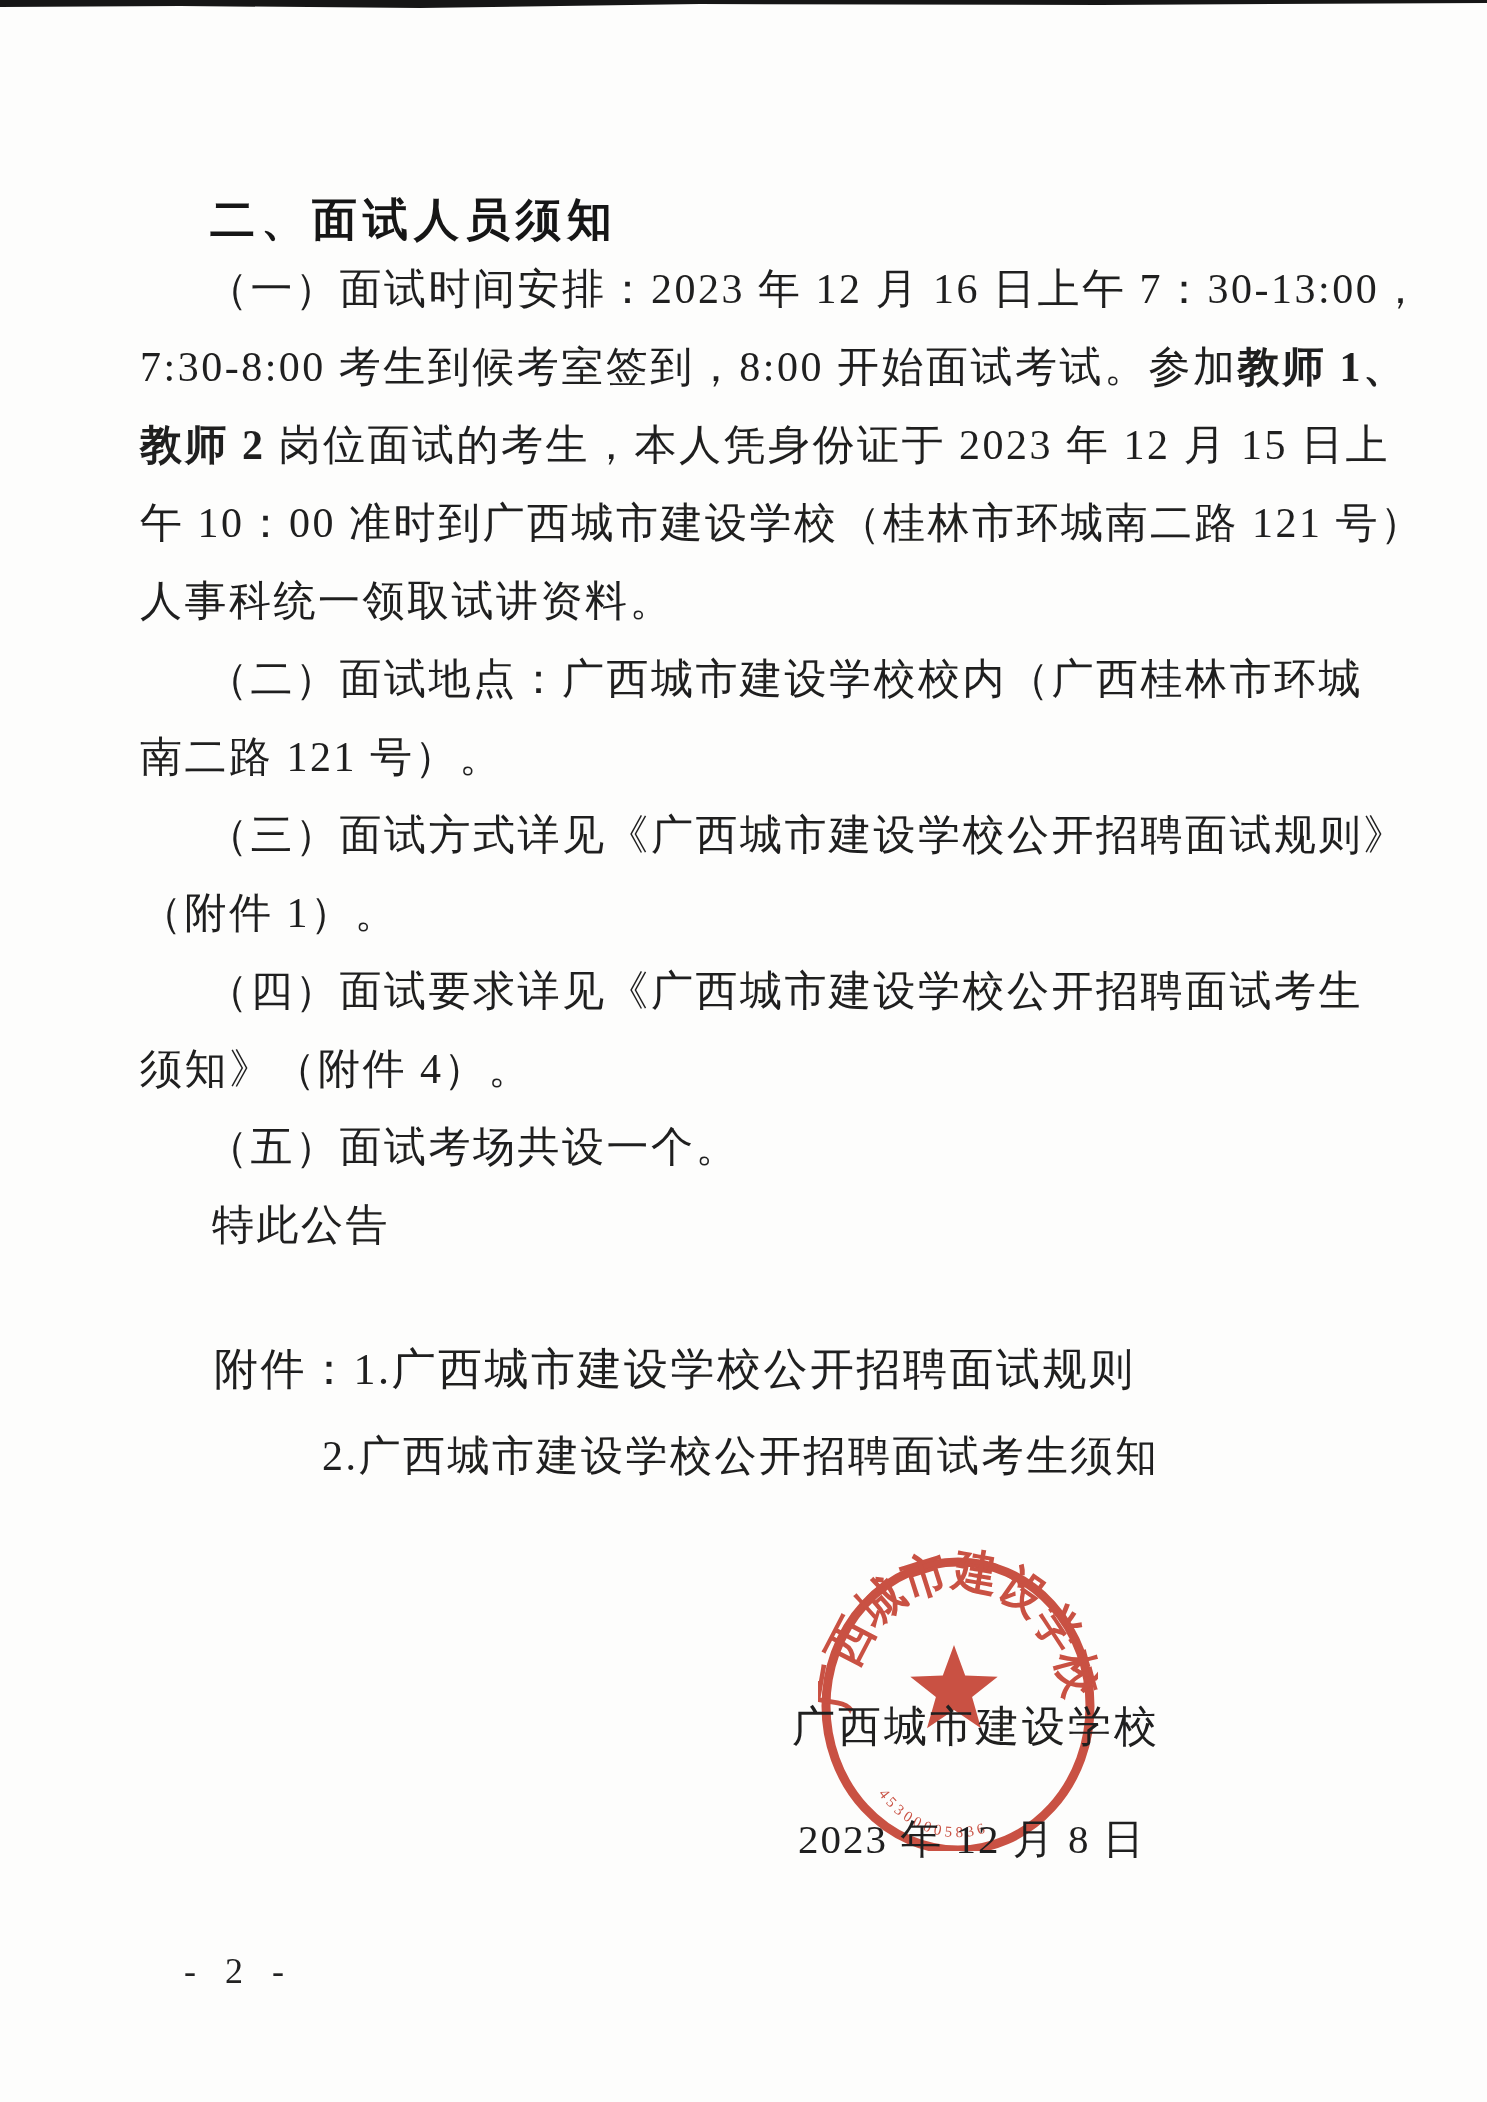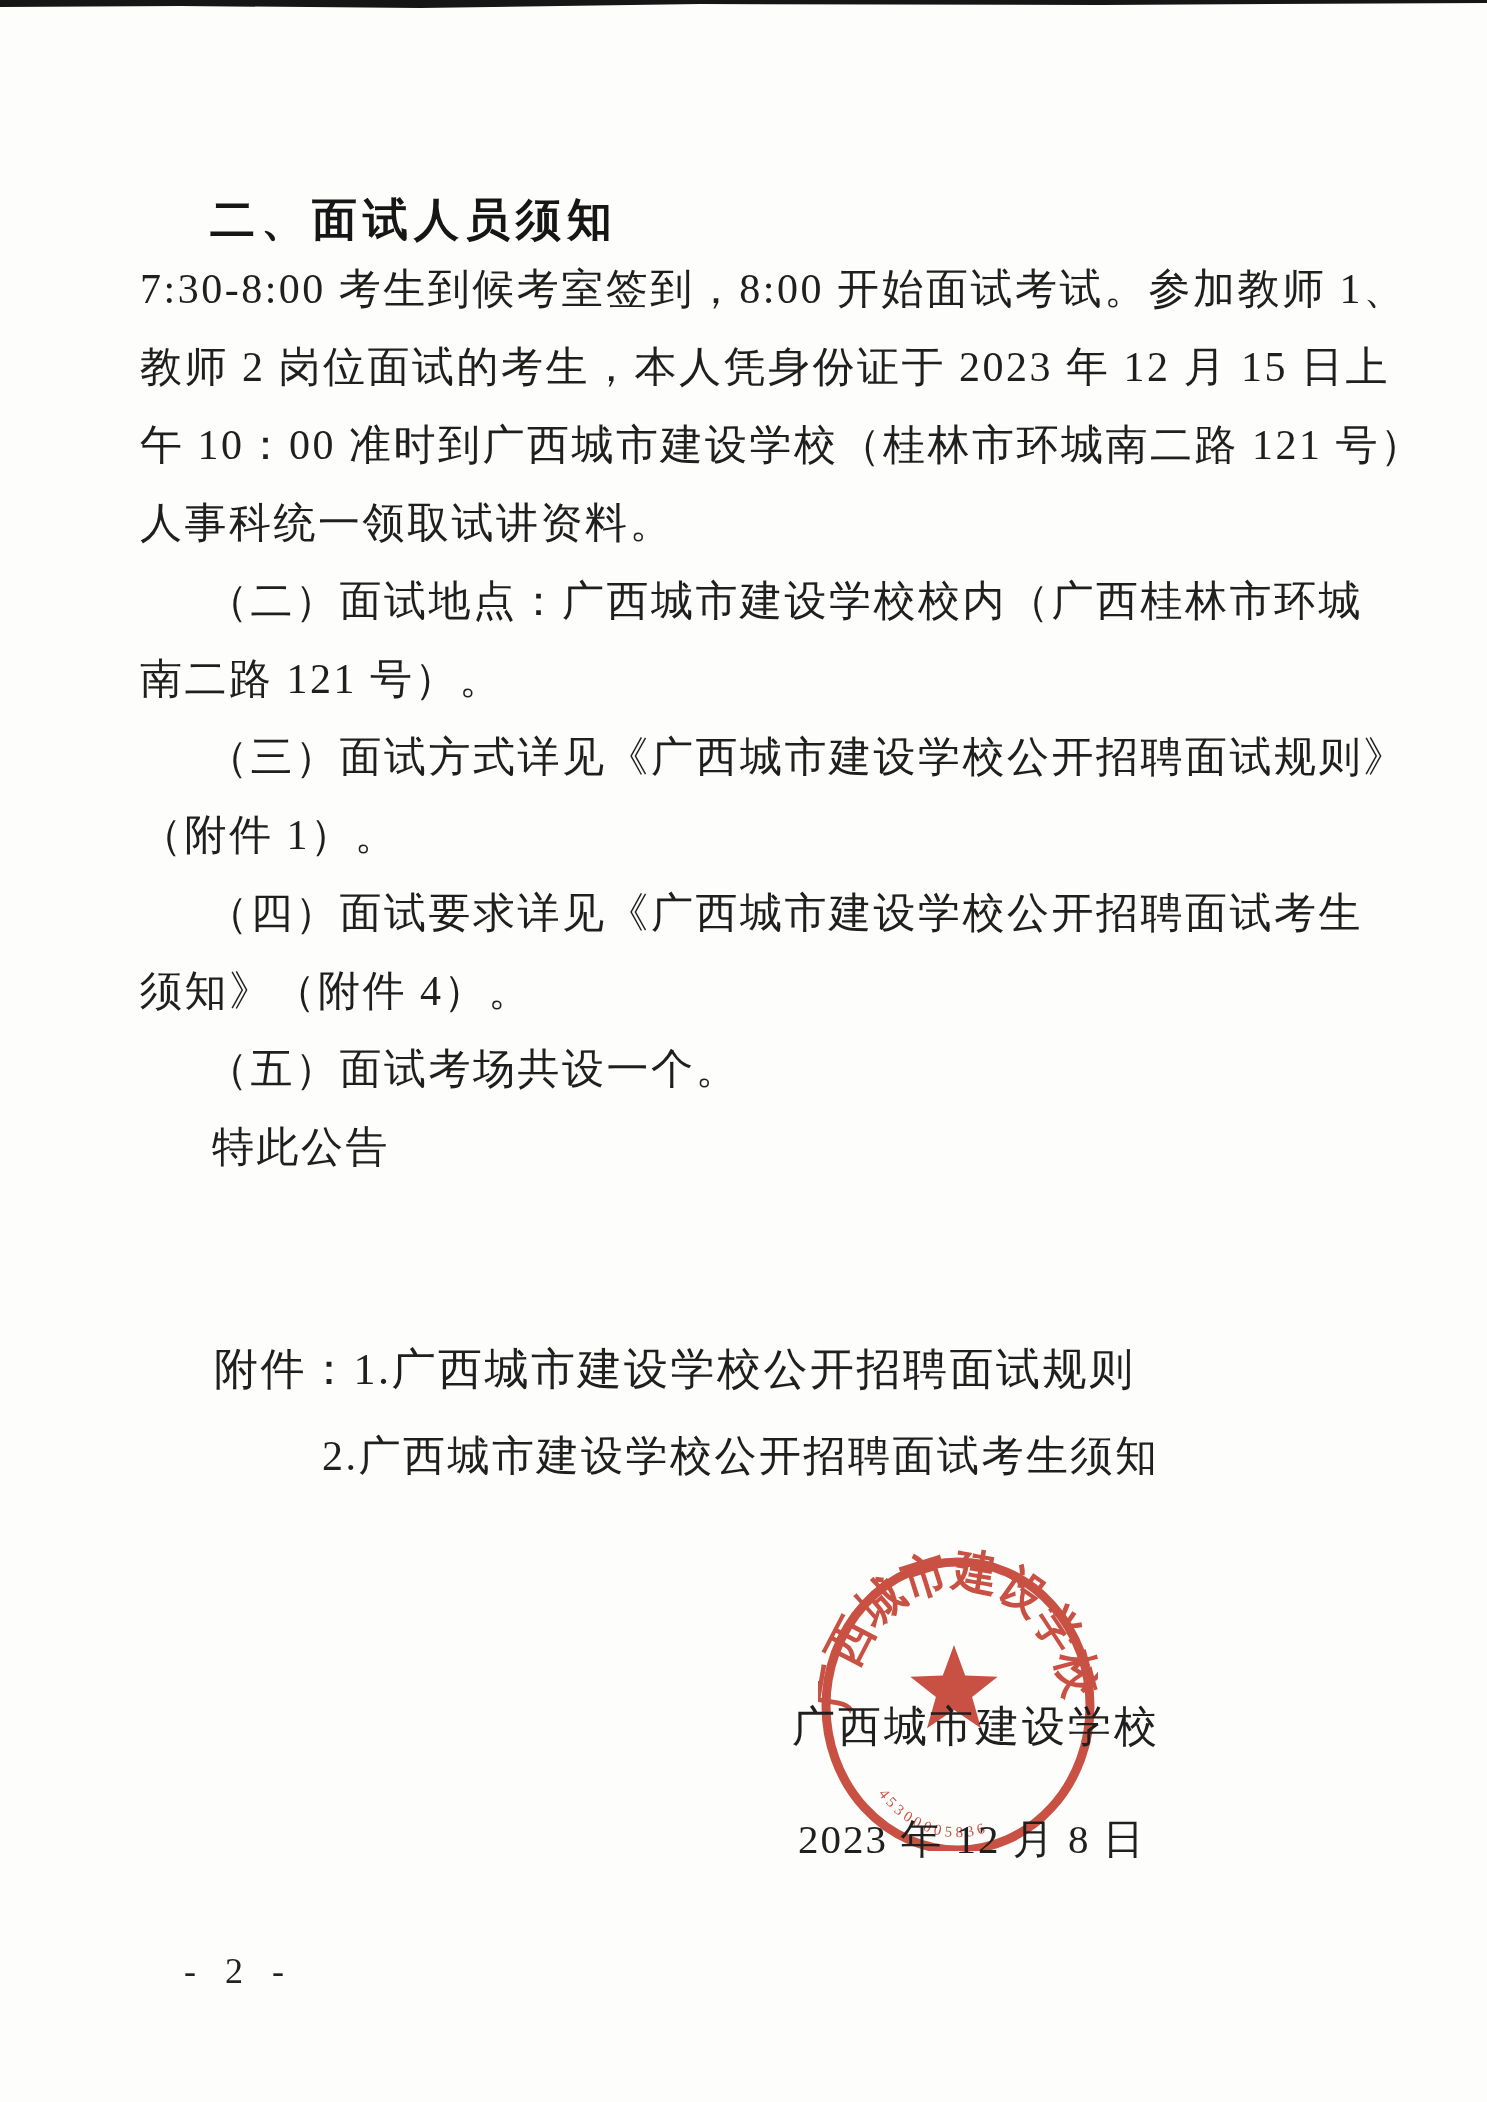--- a/index.html
+++ b/index.html
@@ -27,21 +27,21 @@
   .body-block{
     position:absolute;left:140px;top:250px;width:1210px;
   }
   .line{
     height:78px;line-height:78px;
     font-size:42px;letter-spacing:2.5px;
     white-space:nowrap;color:#1f1f1f;
   }
   .line.indent{padding-left:66px;}
   .line.indent-sm{padding-left:72px;}
-  .em{font-weight:400;margin-top:40px;}
+  .em{font-weight:700;margin-top:40px;}
   
   .attach1{position:absolute;left:214px;top:1340px;font-size:44px;letter-spacing:2.5px;white-space:nowrap;}
   .attach2{position:absolute;left:322px;top:1428px;font-size:42px;letter-spacing:2.5px;white-space:nowrap;}
   
   .sig-org{position:absolute;left:792px;top:1698px;font-size:43px;letter-spacing:3px;white-space:nowrap;z-index:3;}
   .sig-date{position:absolute;left:798px;top:1788px;font-size:41px;letter-spacing:2px;white-space:nowrap;z-index:3;margin-top:24px;}
   
   .stamp{position:absolute;left:818px;top:1531px;width:280px;height:320px;opacity:.88;z-index:2;}
   
   .page-num{position:absolute;left:184px;top:1950px;font-size:36px;letter-spacing:10px;color:#222;white-space:nowrap;}
@@ -56,20 +56,21 @@
   </svg>
 
   <svg class="artifact right-band" viewBox="0 0 12 2102" preserveAspectRatio="none">
     <rect x="5" y="0" width="6" height="2102" fill="#1c2220"></rect>
     <polygon points="0,0 12,0 12,44 6,34 2,10" fill="#141a18"></polygon>
   </svg>
 
   <div class="heading">二、面试人员须知</div>
 
   <div class="body-block">
+    <div class="line indent">（一）面试时间安排：2023 年 12 月 16 日上午 7：30-13:00，</div>
     <div class="line"><span>7:30-8:00 考生到候考室签到，8:00 开始面试考试。参加</span><span class="em">教师 1、</span></div>
     <div class="line"><span class="em">教师 2</span><span> 岗位面试的考生，本人凭身份证于 2023 年 12 月 15 日上</span></div>
     <div class="line">午 10：00 准时到广西城市建设学校（桂林市环城南二路 121 号）</div>
     <div class="line">人事科统一领取试讲资料。</div>
     <div class="line indent">（二）面试地点：广西城市建设学校校内（广西桂林市环城</div>
     <div class="line">南二路 121 号）。</div>
     <div class="line indent">（三）面试方式详见《广西城市建设学校公开招聘面试规则》</div>
     <div class="line">（附件 1）。</div>
     <div class="line indent">（四）面试要求详见《广西城市建设学校公开招聘面试考生</div>
     <div class="line">须知》（附件 4）。</div>

